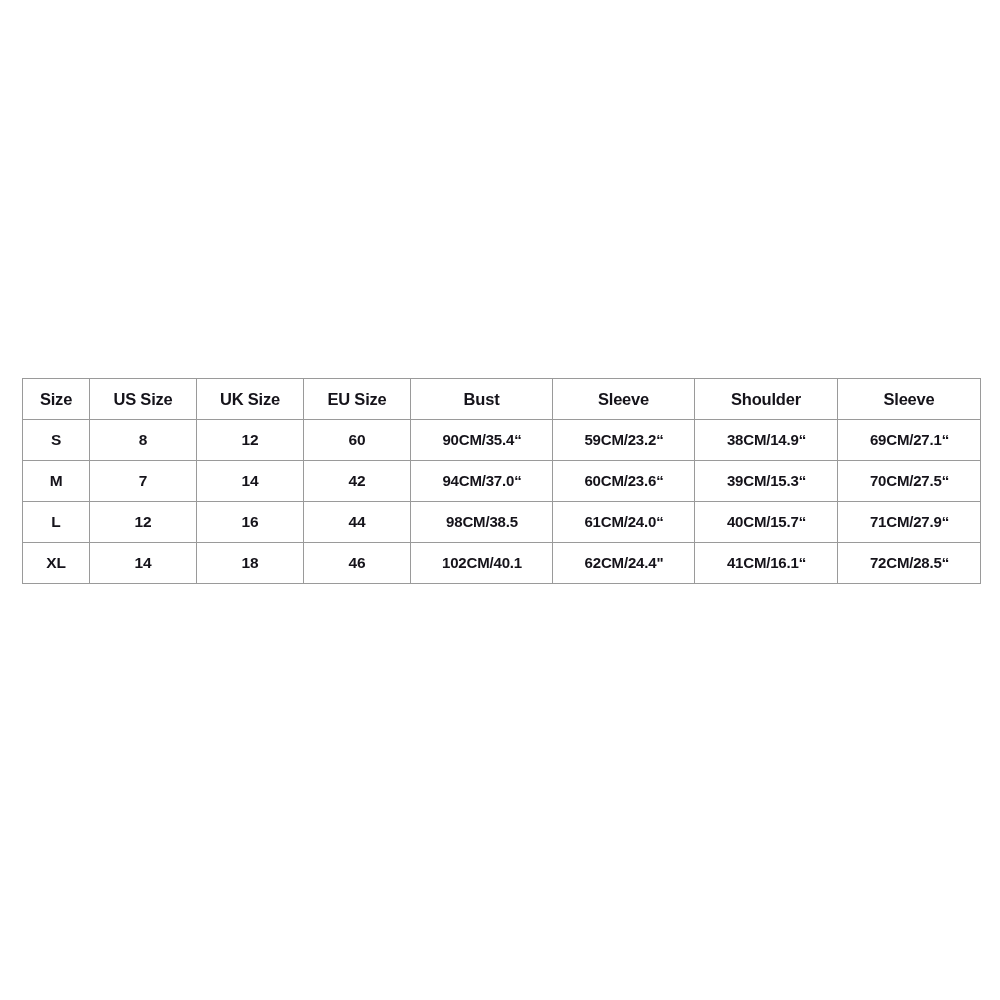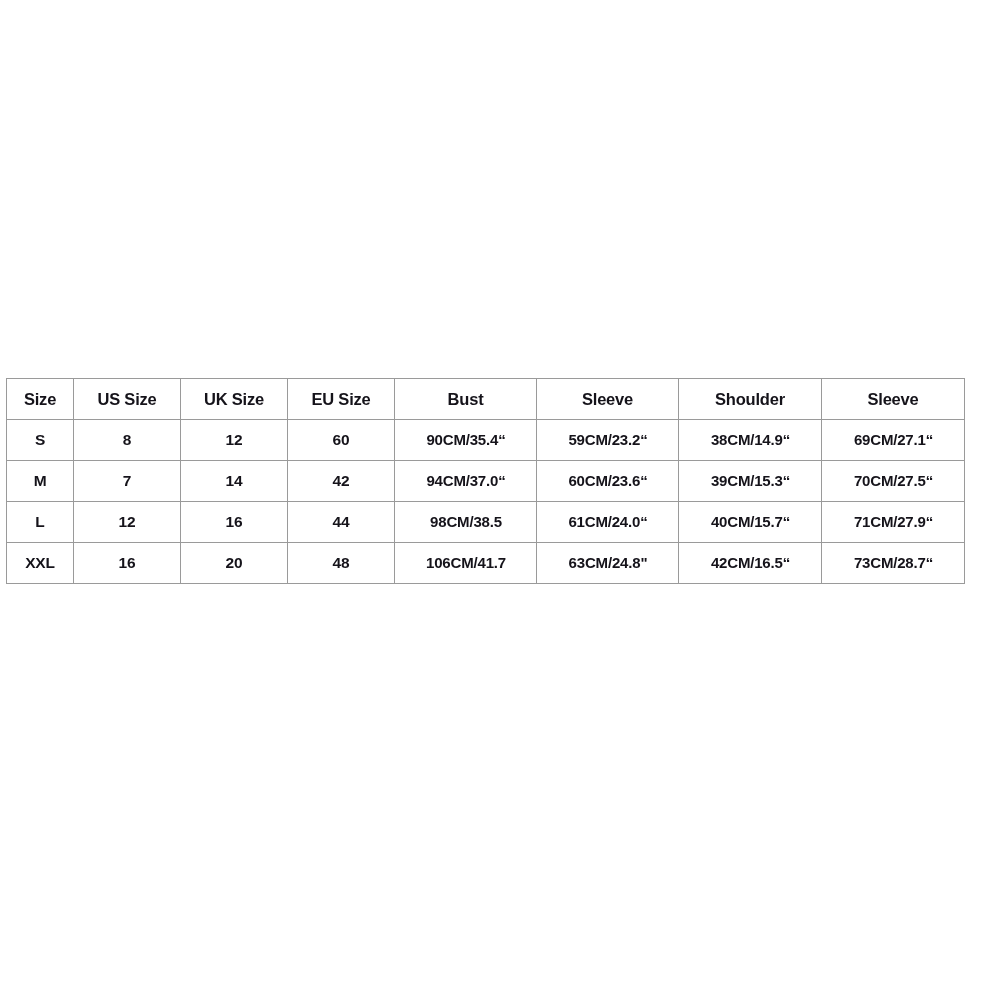--- a/index.html
+++ b/index.html
@@ -17,21 +17,21 @@
   #page {
     position: relative;
     width: 1000px;
     height: 1000px;
     background: #ffffff;
   }
 
   
   #size-chart-wrap {
     position: absolute;
-    left: 6px;
+    left: 22px;
     top: 378px;
     width: 958px;
   }
 
   table.size-chart {
     border-collapse: collapse;
     table-layout: fixed;
     width: 958px;
     background: #ffffff;
   }
@@ -128,26 +128,26 @@
             <td>L</td>
             <td>12</td>
             <td>16</td>
             <td>44</td>
             <td class="measure">98CM/38.5</td>
             <td class="measure">61CM/24.0‘‘</td>
             <td class="measure">40CM/15.7‘‘</td>
             <td class="measure">71CM/27.9‘‘</td>
           </tr>
           <tr>
-            <td>XXL</td>
-            <td>16</td>
-            <td>20</td>
-            <td>48</td>
-            <td class="measure">106CM/41.7</td>
-            <td class="measure">63CM/24.8"</td>
-            <td class="measure">42CM/16.5‘‘</td>
-            <td class="measure">73CM/28.7‘‘</td>
+            <td>XL</td>
+            <td>14</td>
+            <td>18</td>
+            <td>46</td>
+            <td class="measure">102CM/40.1</td>
+            <td class="measure">62CM/24.4"</td>
+            <td class="measure">41CM/16.1‘‘</td>
+            <td class="measure">72CM/28.5‘‘</td>
           </tr>
         </tbody>
     </table>
   </div>
 
 </div>
 
 </body></html>

